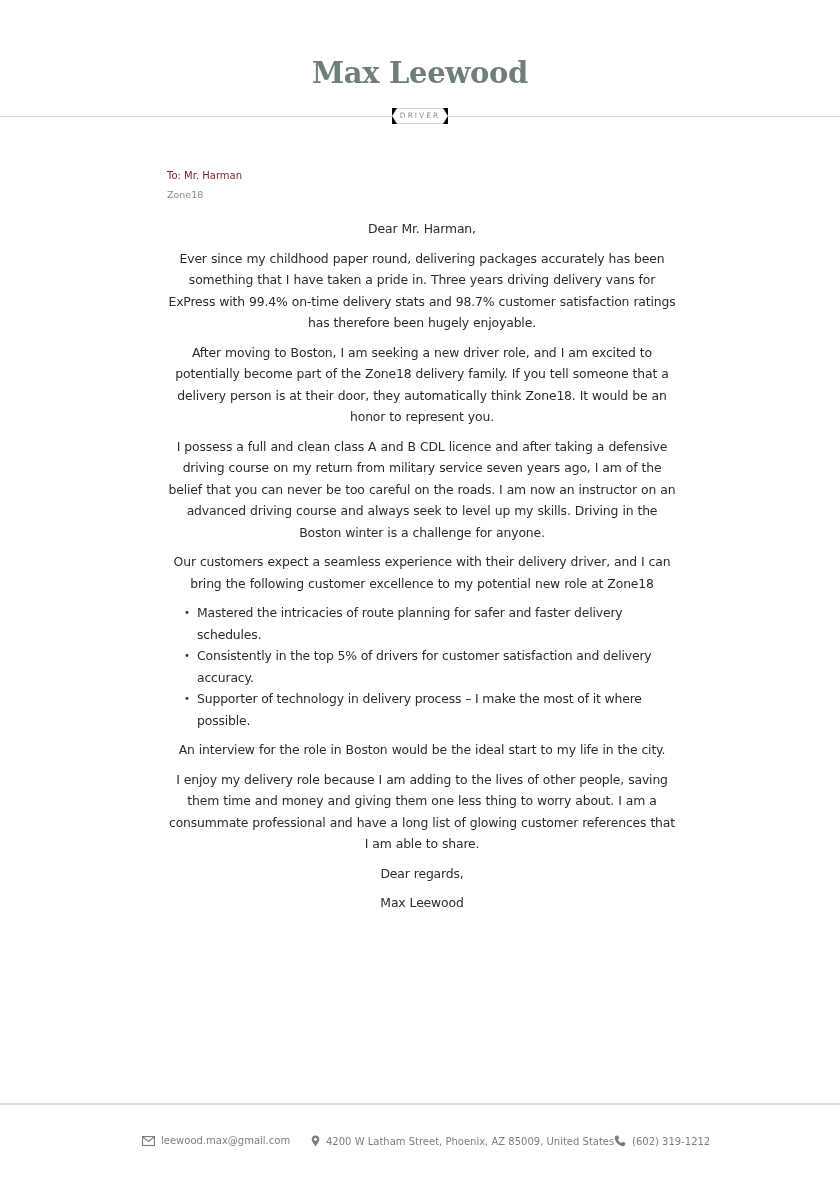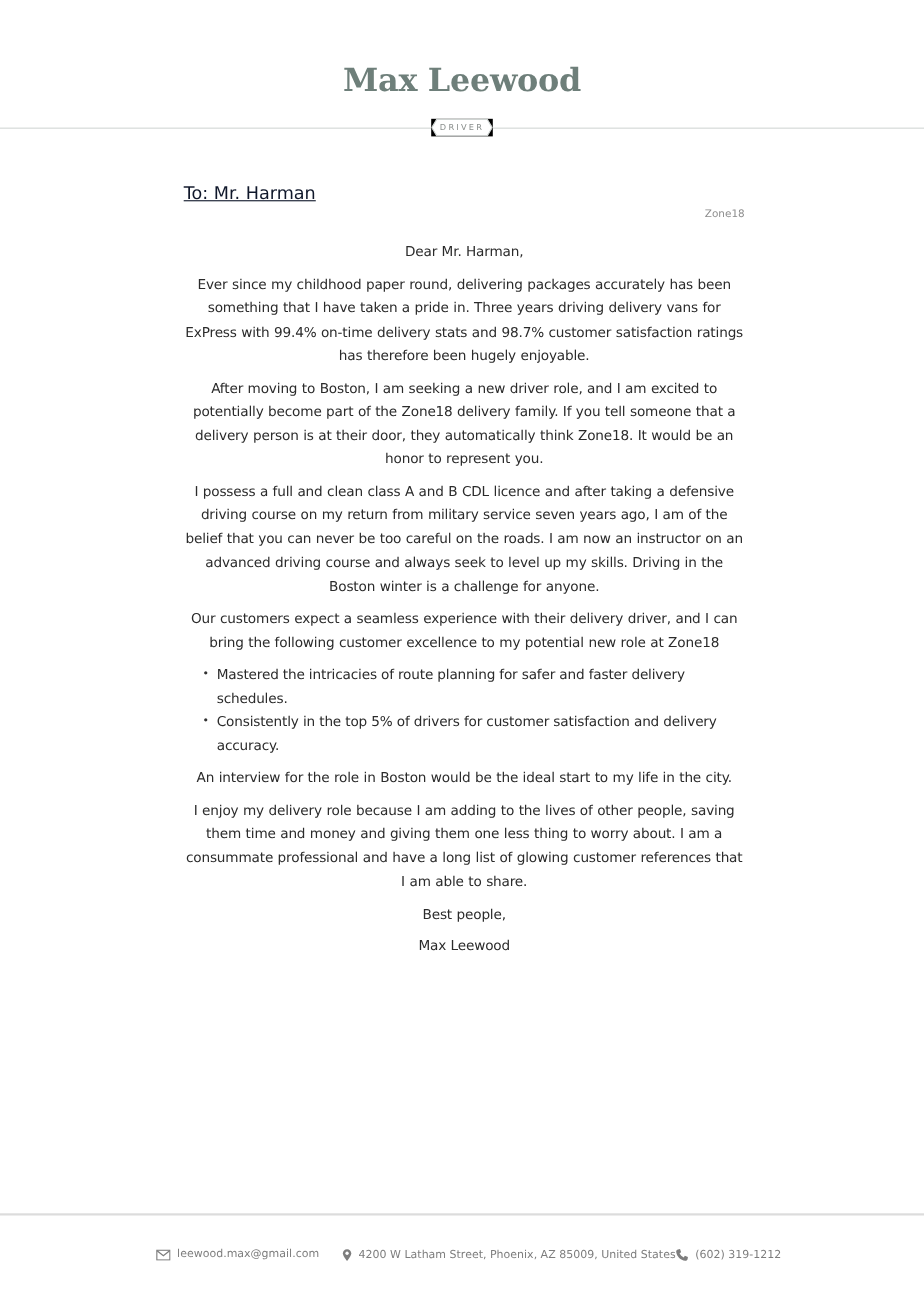--- a/index.html
+++ b/index.html
@@ -9,22 +9,22 @@
     .name { position: absolute; top: 56px; left: 0; width: 840px; text-align: center;
             font-family: "DejaVu Serif", serif; font-weight: bold; font-size: 29px;
             color: #6e7f7a; letter-spacing: -0.3px; }
     .hline { position: absolute; top: 116px; left: 0; width: 840px; height: 1px; background: #d2d6d4; }
     .badge { position: absolute; top: 108px; left: 392px; width: 56px; height: 16px;
              background: #000000; }
     .badge svg { position: absolute; left: 0; top: 0; }
     .badge span { position: absolute; left: 0; top: 0; width: 56px; line-height: 16px;
                   text-align: center; font-size: 7.5px; letter-spacing: 2px; color: #8a8f8d; }
     .content { position: absolute; left: 167px; top: 166px; width: 510px; font-size: 12.4px; line-height: 21.5px; }
-    .to { font-size: 16px; color: #0f172a; line-height: 20px; text-decoration: underline; }
-    .company { font-size: 9.5px; color: #8c8c8c; line-height: 18px; margin-bottom: 14px; text-align: right; }
+    .to { font-size: 10px; color: #7f1d1d; line-height: 20px; }
+    .company { font-size: 9.5px; color: #8c8c8c; line-height: 18px; margin-bottom: 14px; }
     .para { margin: 0 0 8px 0; letter-spacing: -0.15px; word-spacing: 0.3px; text-align: center; }
     ul.bullets { margin: 0 0 8px 0; padding: 0 0 0 30px; list-style: none; }
     ul.bullets li { position: relative; letter-spacing: -0.15px; }
     ul.bullets li::before { content: "\2022"; position: absolute; left: -13px; font-size: 10px; color: #333; }
     .footer-line { position: absolute; top: 1103px; left: 0; width: 840px; height: 2px; background: #dcdcdc; }
     .footer { position: absolute; top: 1135px; left: 0; width: 812px; height: 18px; font-size: 10px; color: #7d7d7d; }
     .fitem { position: absolute; top: 0; display: flex; align-items: center; white-space: nowrap; }
     .fitem svg { margin-right: 6px; }
   </style>
 </head>
@@ -47,25 +47,26 @@
 
   <p class="para">Dear Mr. Harman,</p>
   <p class="para">Ever since my childhood paper round, delivering packages accurately has been something that I have taken a pride in. Three years driving delivery vans for ExPress with 99.4% on-time delivery stats and 98.7% customer satisfaction ratings has therefore been hugely enjoyable.</p>
   <p class="para">After moving to Boston, I am seeking a new driver role, and I am excited to potentially become part of the Zone18 delivery family. If you tell someone that a delivery person is at their door, they automatically think Zone18. It would be an honor to represent you.</p>
   <p class="para">I possess a full and clean class A and B CDL licence and after taking a defensive driving course on my return from military service seven years ago, I am of the belief that you can never be too careful on the roads. I am now an instructor on an advanced driving course and always seek to level up my skills. Driving in the Boston winter is a challenge for anyone.</p>
   <p class="para">Our customers expect a seamless experience with their delivery driver, and I can bring the following customer excellence to my potential new role at Zone18</p>
 
   <ul class="bullets">
     <li>Mastered the intricacies of route planning for safer and faster delivery schedules.</li>
     <li>Consistently in the top 5% of  drivers for customer satisfaction and delivery accuracy.</li>
+    <li>Supporter of technology in delivery process – I make the most of it where possible.</li>
   </ul>
 
   <p class="para">An interview for the role in Boston would be the ideal start to my life in the city.</p>
   <p class="para">I enjoy my delivery role because I am adding to the lives of other people, saving them time and money and giving them one less thing to worry about. I am a consummate professional and have a long list of glowing customer references that I am able to share.</p>
-  <p class="para">Best people,</p>
+  <p class="para">Dear regards,</p>
   <p class="para">Max Leewood</p>
 </div>
 
 <div class="footer-line"></div>
 
 <div class="footer">
   <div class="fitem" style="left:142px;">
     <svg width="13" height="10" viewBox="0 0 13 10">
       <rect x="0.5" y="0.5" width="12" height="9" fill="#fff" stroke="#7d7d7d" stroke-width="1.2"></rect>
       <polyline points="0.8,1 6.5,5.5 12.2,1" fill="none" stroke="#7d7d7d" stroke-width="1.2"></polyline>

